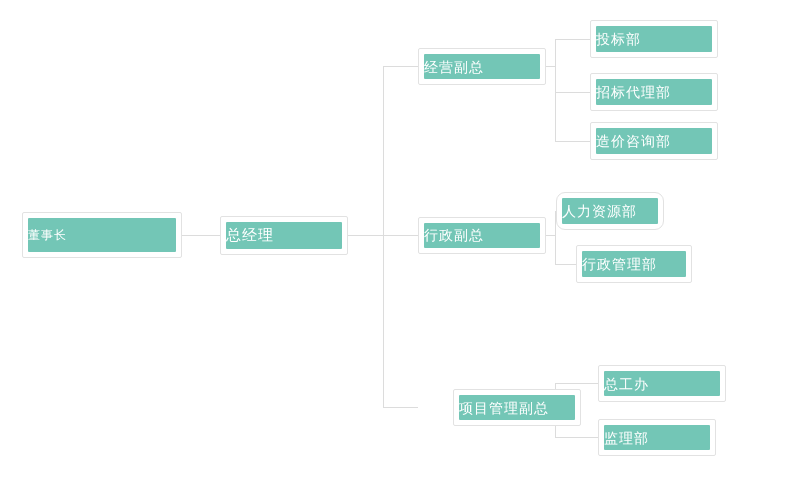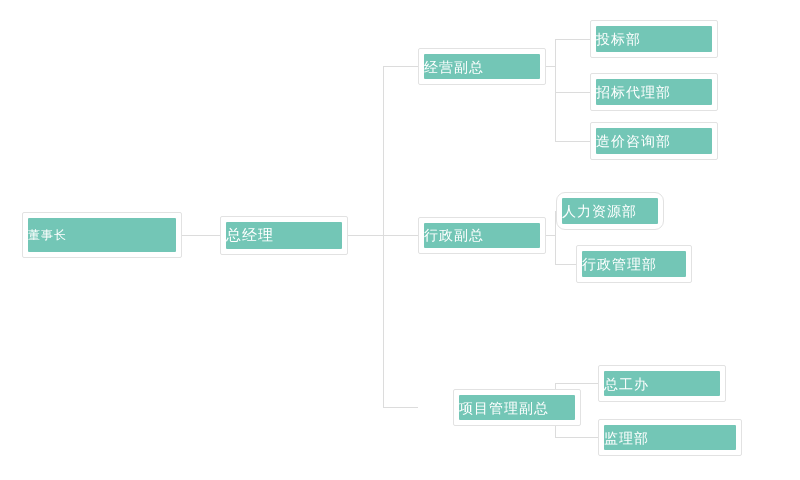--- a/index.html
+++ b/index.html
@@ -153,19 +153,19 @@
       <span class="node-label">行政管理部</span>
     </div>
   </div>
 
   <div class="node lvl3" style="left:598px; top:365px; width:128px; height:37px;">
     <div class="node-inner">
       <span class="node-label">总工办</span>
     </div>
   </div>
 
-  <div class="node lvl3" style="left:598px; top:419px; width:144px; height:37px;">
+  <div class="node lvl3" style="left:598px; top:419px; width:118px; height:37px;">
     <div class="node-inner">
       <span class="node-label">监理部</span>
     </div>
   </div>
 
 </div>
 
 </body></html>

